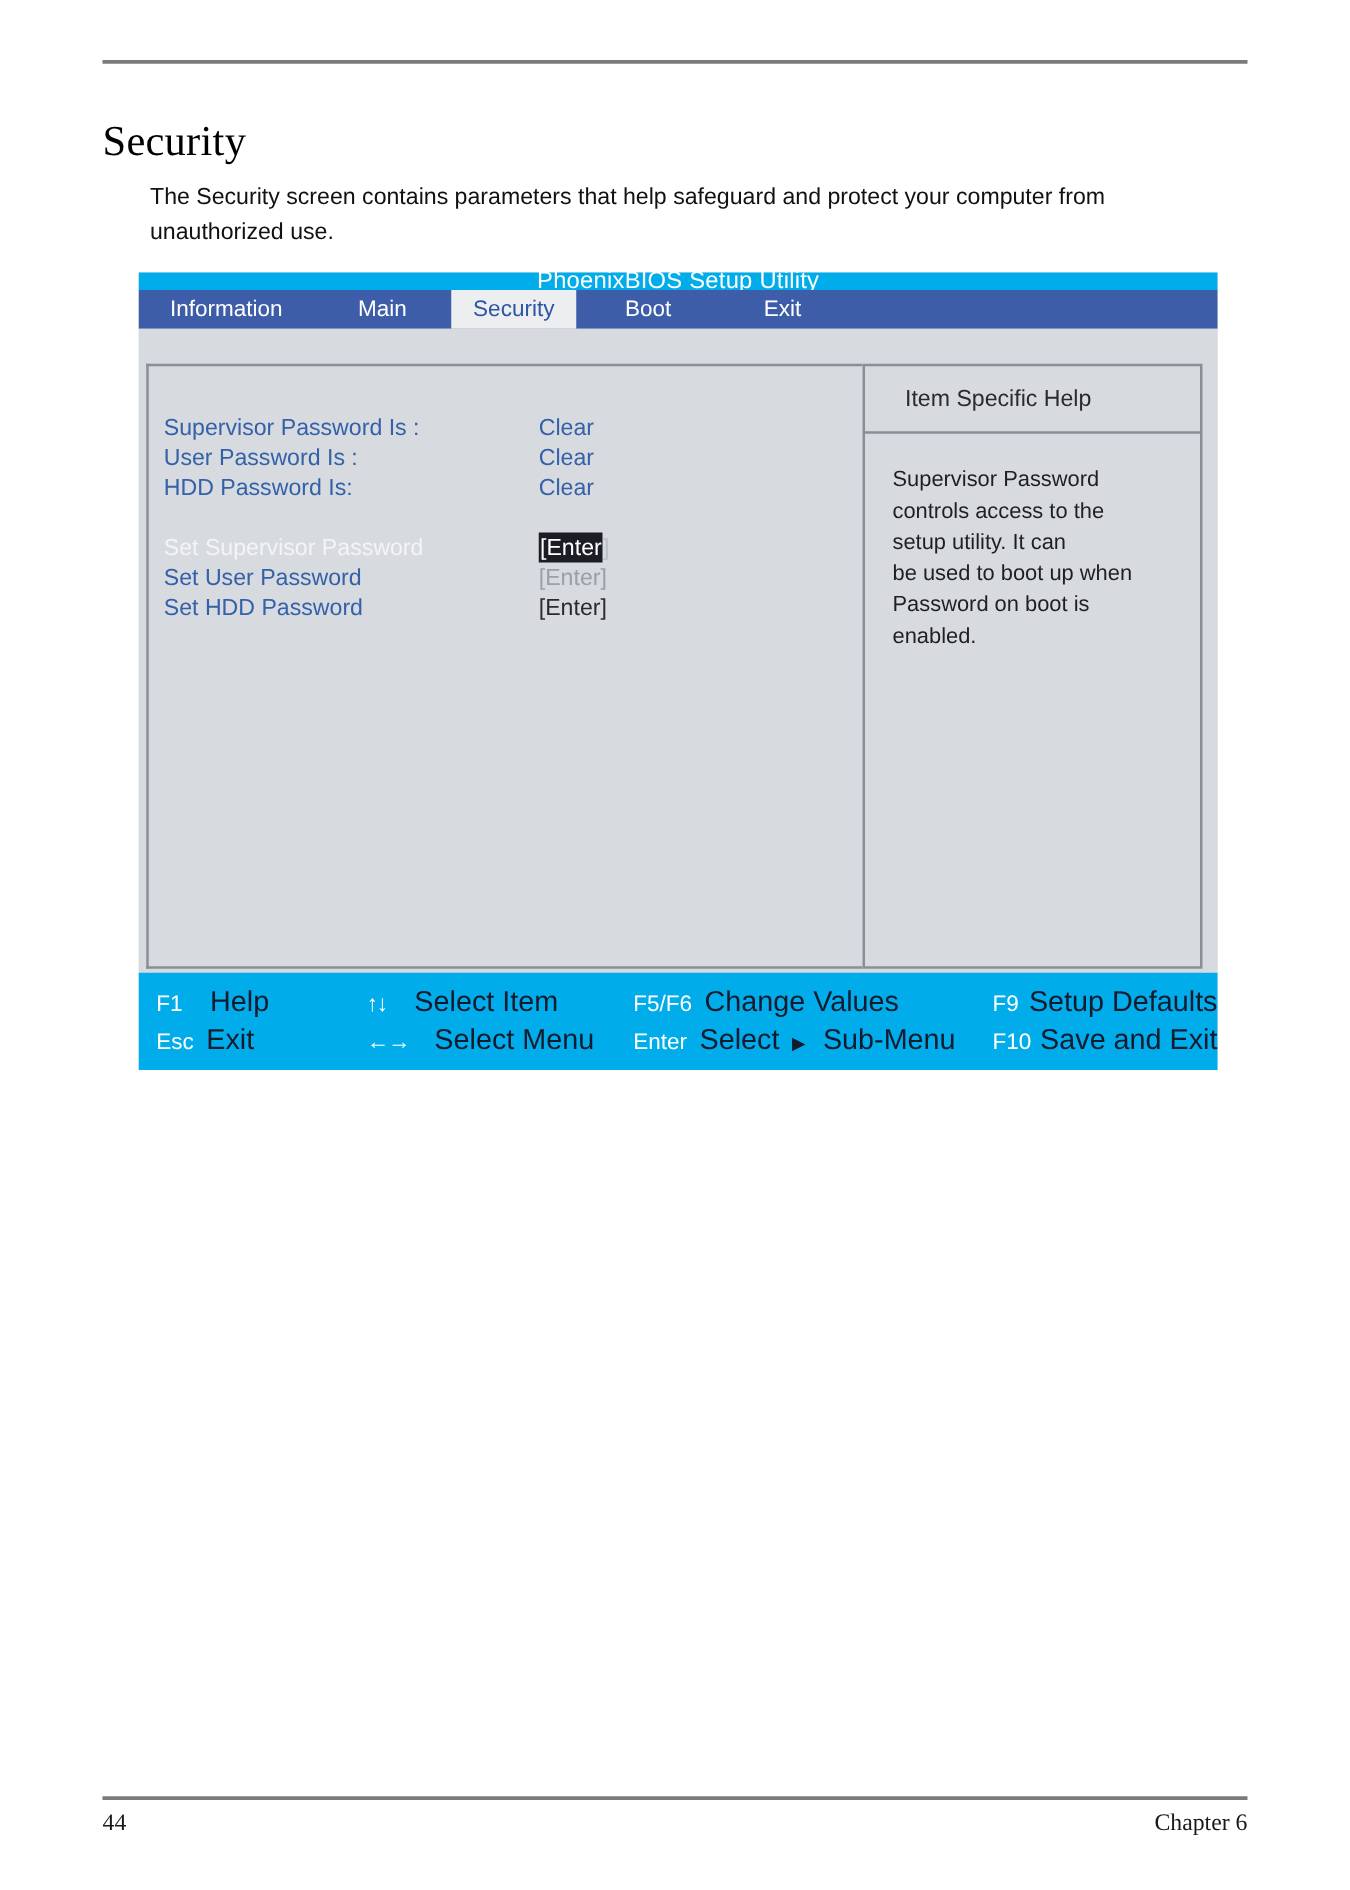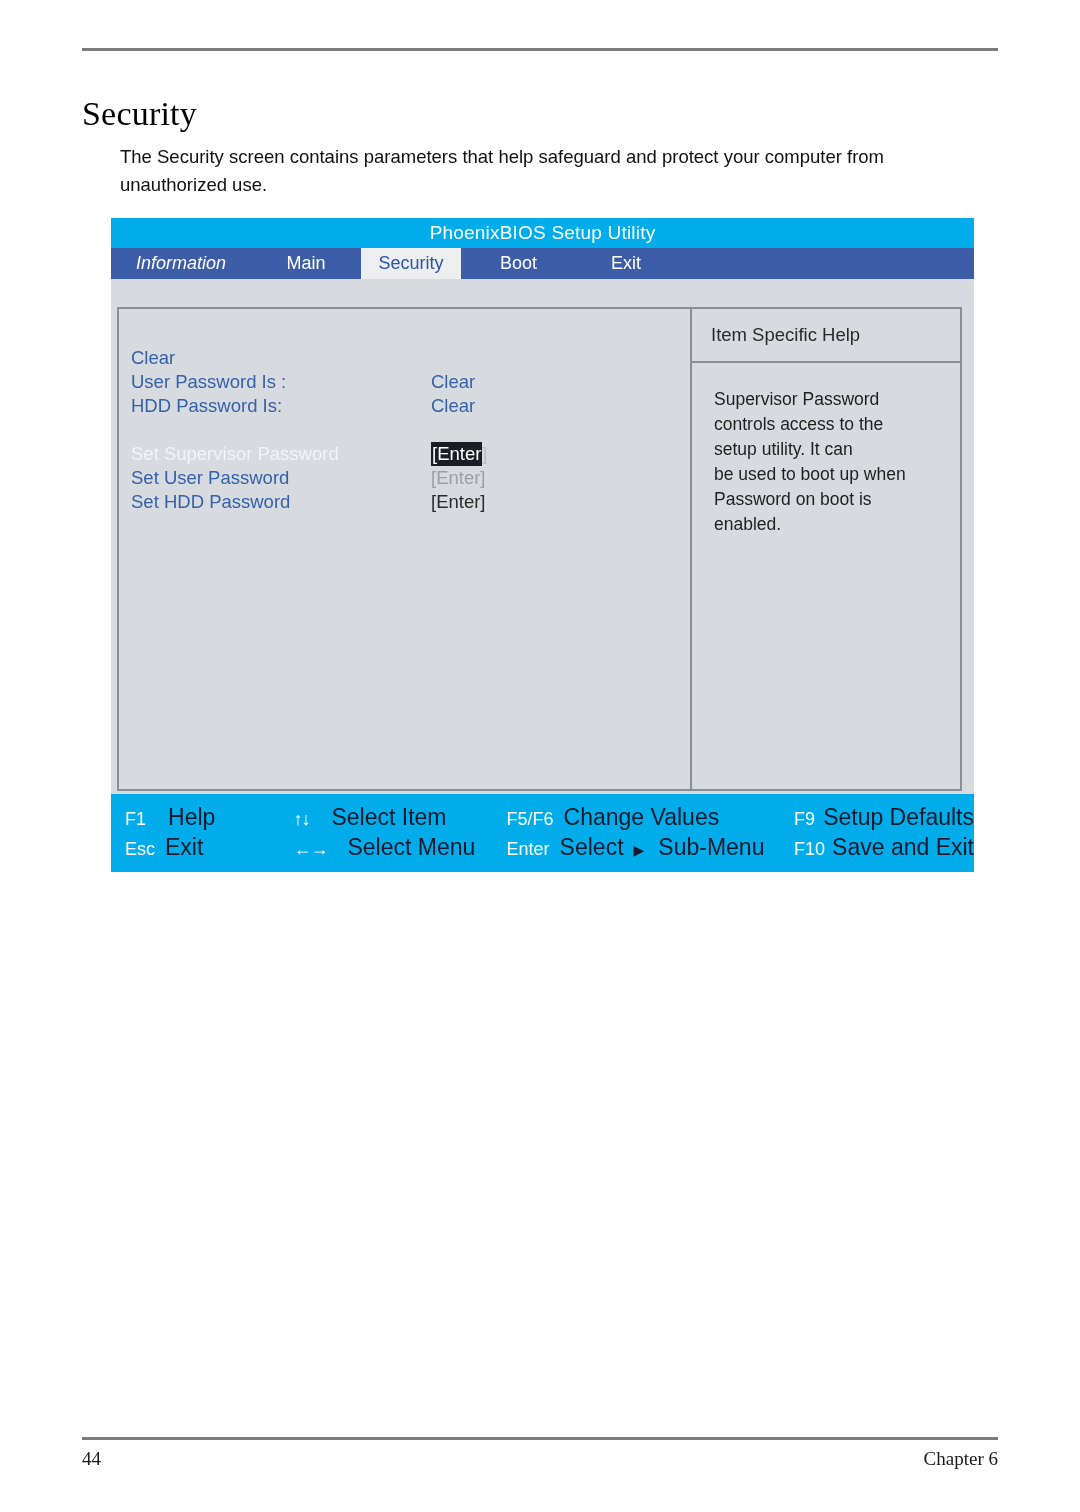--- a/index.html
+++ b/index.html
@@ -72,21 +72,21 @@
 
   
   .bios {
     position: absolute;
     left: 111px;
     top: 218px;
     width: 863px;
     background: #d7dbe0;
   }
   .bios-titlebar {
-    height: 30px;
+    height: 14px;
     background: #00adea;
     display: flex;
     align-items: center;
     justify-content: center;
   }
   .bios-title {
     color: #ffffff;
     font-size: 19px;
     letter-spacing: 0.2px;
   }
@@ -99,21 +99,21 @@
   }
   .bios-tab {
     display: flex;
     align-items: center;
     justify-content: center;
     color: #ffffff;
     font-size: 18px;
     padding: 0 10px;
     box-sizing: border-box;
   }
-  .bios-tab.t-information { width: 140px; font-style: italic; }
+  .bios-tab.t-information { width: 140px; }
   .bios-tab.t-main        { width: 110px; }
   .bios-tab.t-security    { width: 100px; }
   .bios-tab.t-boot        { width: 115px; }
   .bios-tab.t-exit        { width: 100px; }
   .bios-tab.active {
     background: #eceef0;
     color: #2c55a3;
   }
 
   .bios-body {
@@ -143,21 +143,21 @@
     height: 484px;
     border: 2px solid #8a8f95;
     box-sizing: border-box;
     background: #d7dbe0;
   }
   .help-header {
     height: 54px;
     border-bottom: 2px solid #8a8f95;
     display: flex;
     align-items: center;
-    padding-left: 19px;
+    padding-left: 32px;
     box-sizing: border-box;
   }
   .help-header-text {
     font-size: 18.5px;
     color: #2b2b2b;
   }
   .help-body {
     padding: 24px 12px 0 22px;
     font-size: 17.5px;
     line-height: 25px;
@@ -267,20 +267,21 @@
       <span>Exit</span>
     </div>
   </div>
 
   <div class="bios-body">
 
     <div class="settings-box">
       <div class="settings-inner">
 
         <div class="srow">
+          <span class="s-label">Supervisor Password Is :</span>
           <span class="s-value">Clear</span>
         </div>
 
         <div class="srow">
           <span class="s-label">User Password Is :</span>
           <span class="s-value">Clear</span>
         </div>
 
         <div class="srow">
           <span class="s-label">HDD Password Is:</span>

